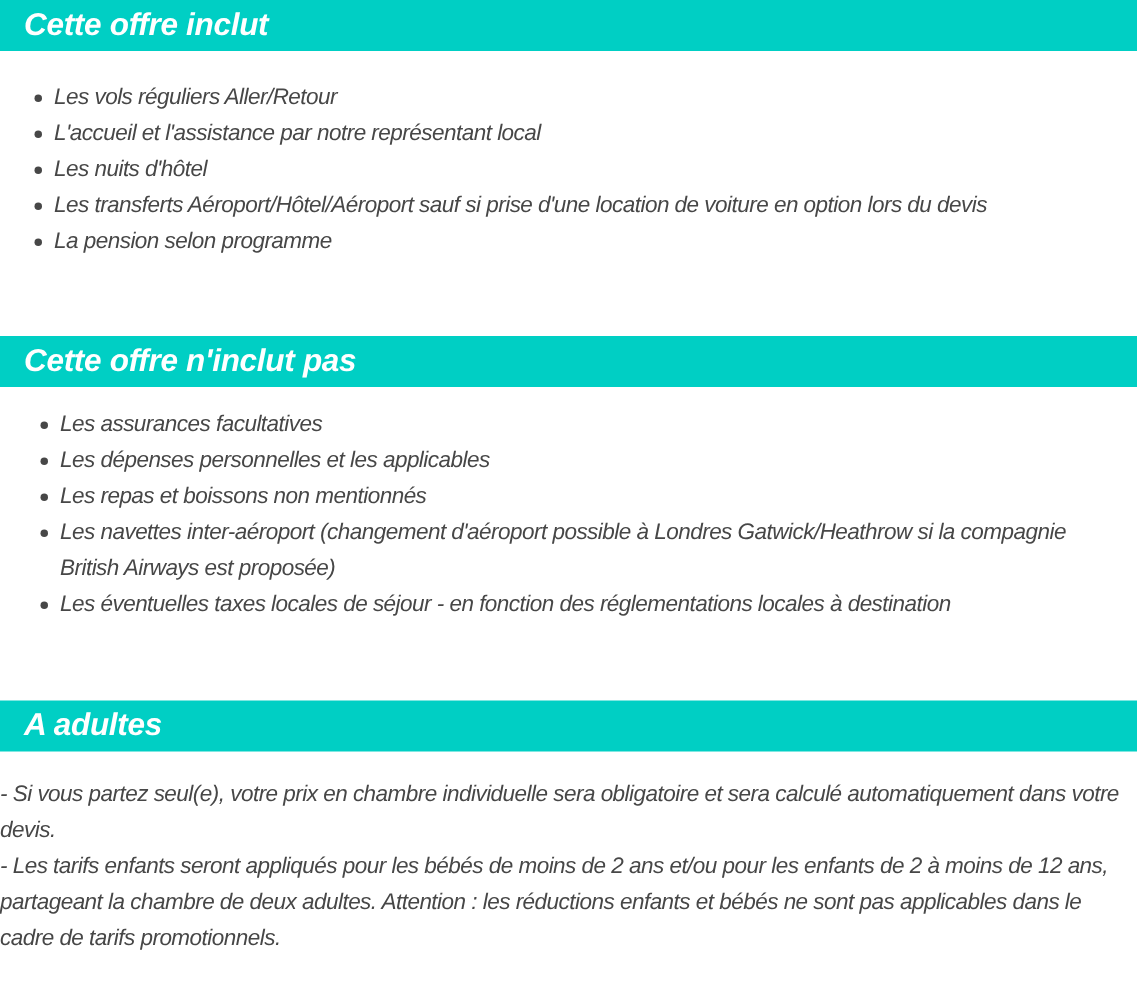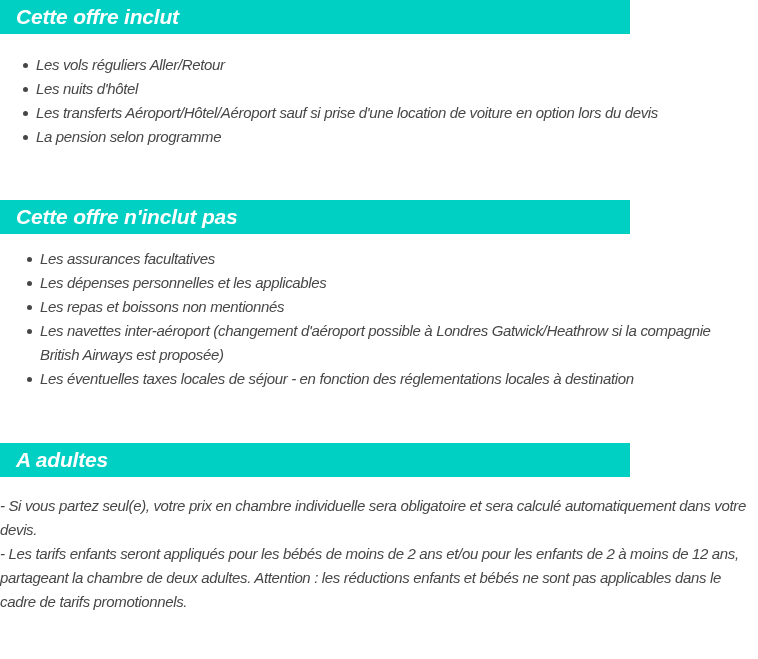--- a/index.html
+++ b/index.html
@@ -15,21 +15,21 @@
   }
   body {
     width: 758px;
     height: 659px;
     overflow: hidden;
     font-family: "Liberation Sans", sans-serif;
     font-style: italic;
     color: var(--text);
   }
   .section-header {
-    width: 630px;
+    width: 758px;
     height: 34px;
     background: var(--accent);
     display: flex;
     align-items: center;
     padding-left: 16px;
   }
   .section-header .title {
     color: var(--header-text);
     font-size: 21px;
     font-weight: bold;
@@ -76,20 +76,21 @@
 </head>
 <body>
 
 <div>
 
   <div class="section-header">
     <span class="title">Cette offre inclut</span>
   </div>
   <ul class="bullet-list" id="list-included">
     <li>Les vols réguliers Aller/Retour</li>
+    <li>L'accueil et l'assistance par notre représentant local</li>
     <li>Les nuits d'hôtel</li>
     <li>Les transferts Aéroport/Hôtel/Aéroport sauf si prise d'une location de voiture en option lors du devis</li>
     <li>La pension selon programme</li>
   </ul>
 
   <div class="section-header">
     <span class="title">Cette offre n'inclut pas</span>
   </div>
   <ul class="bullet-list" id="list-excluded">
     <li>Les assurances facultatives</li>

